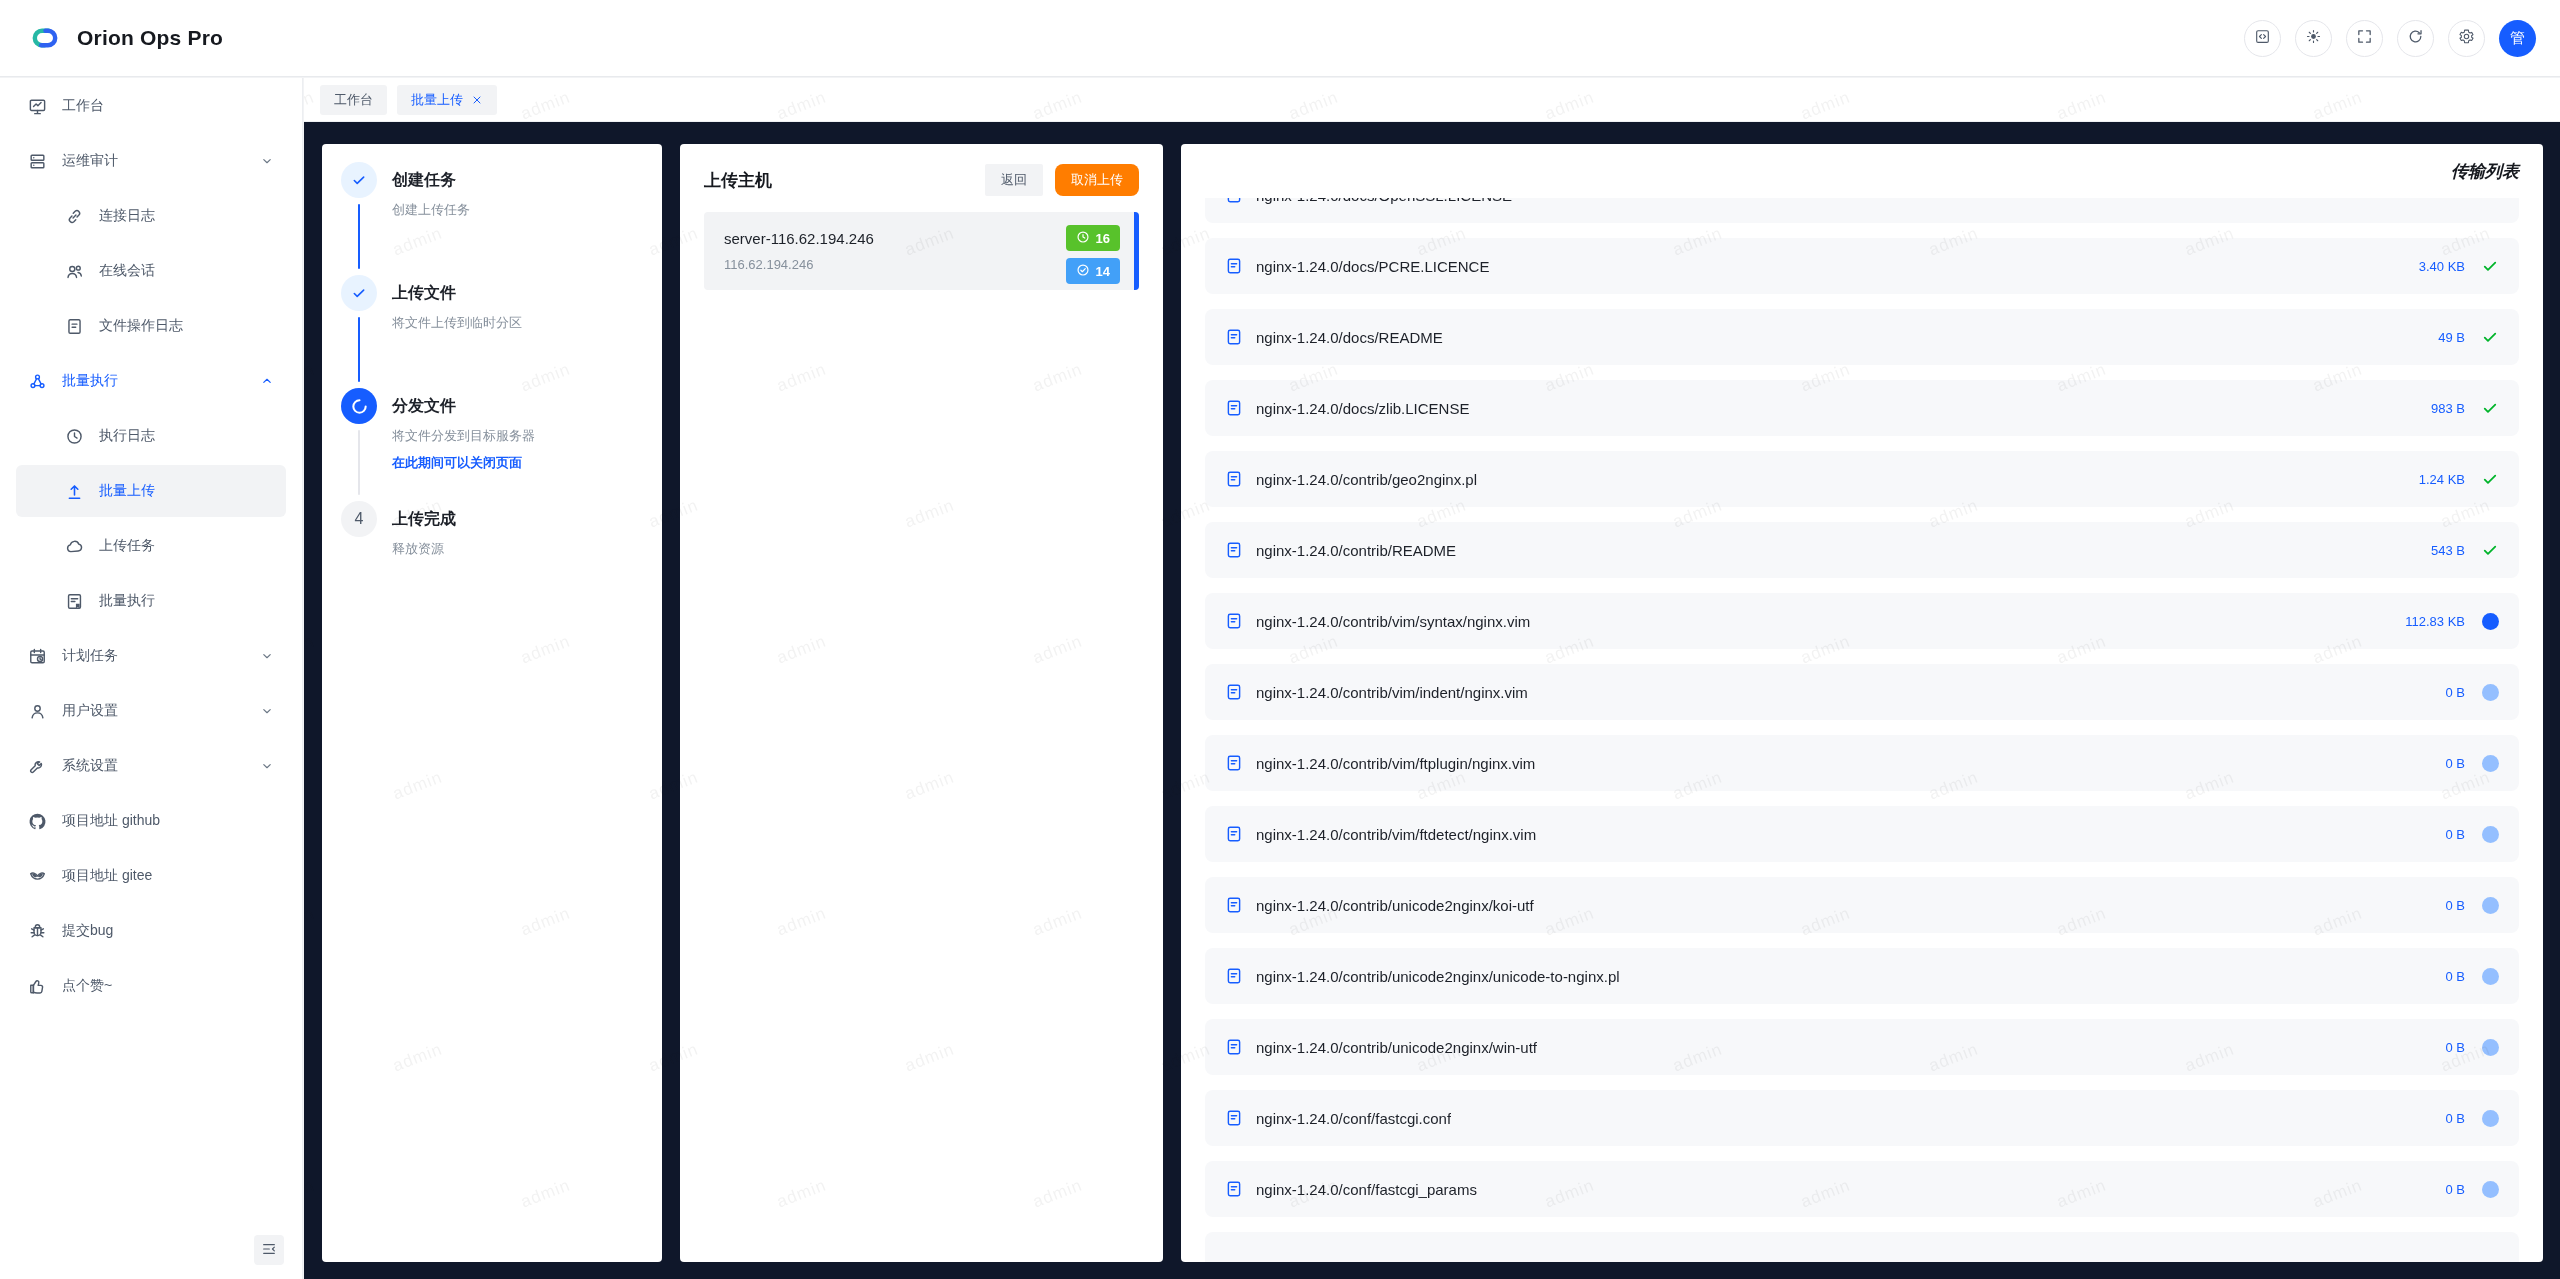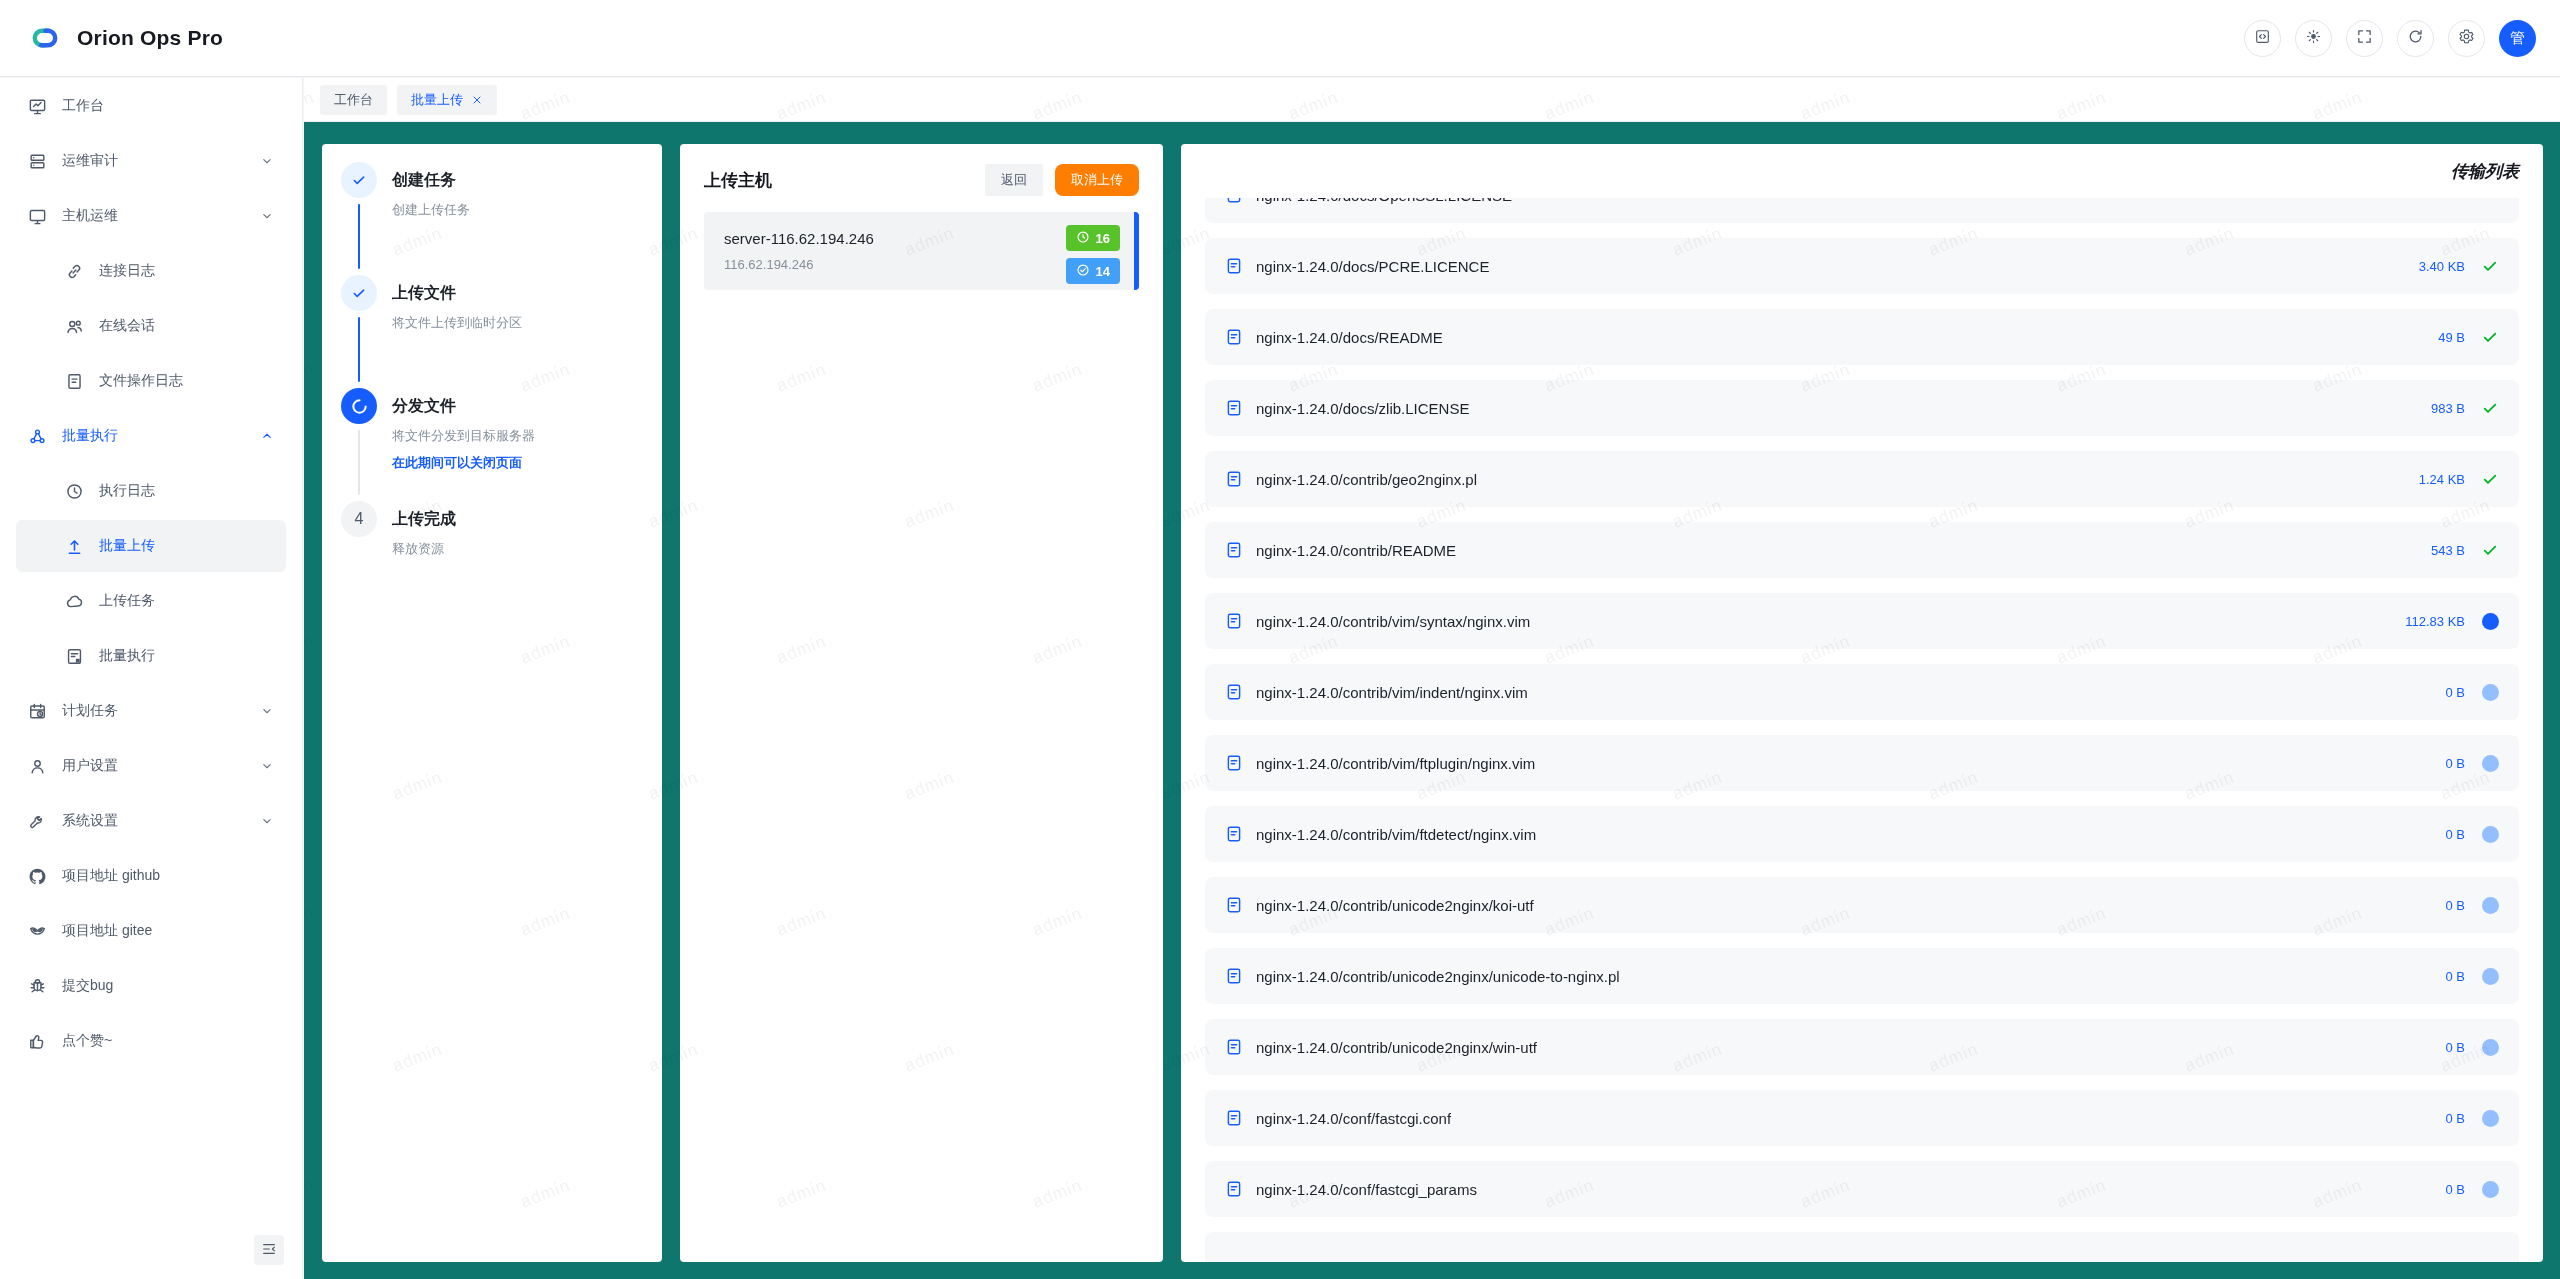--- a/index.html
+++ b/index.html
@@ -44,21 +44,21 @@
   
   .main { position:absolute; left:304px; top:78px; right:0; bottom:0; }
   .tabbar { height:44px; background:#fff; display:flex; align-items:center; gap:10px; padding:0 16px;
             border-bottom:1px solid #eef0f3; }
   .tab-chip { display:flex; align-items:center; gap:8px; height:30px; padding:0 14px; border-radius:3px;
               background:#f2f3f5; font-size:13px; color:#4e5969; cursor:pointer; }
   .tab-chip.active { color:var(--primary,#165dff); }
   .tab-close { display:flex; width:12px; height:12px; cursor:pointer; }
   .tab-close svg { width:12px; height:12px; }
 
-  .content { position:absolute; top:44px; left:0; right:0; bottom:0; background:#0f766e;
+  .content { position:absolute; top:44px; left:0; right:0; bottom:0; background:#0f172a;
              padding:22px 17px 17px 18px; display:flex; gap:18px; }
   .panel { background:#fff; border-radius:4px; }
 
   
   .steps-panel { width:340px; flex:none; padding:18px 20px 18px 19px; }
   .step { position:relative; display:flex; gap:15px; height:113px; }
   .step:last-child { height:auto; }
   .step-badge { position:relative; z-index:1; width:36px; height:36px; border-radius:50%; flex:none;
                 display:flex; align-items:center; justify-content:center; }
   .step.done .step-badge { background:#e8f3ff; color:var(--primary,#165dff); }
@@ -184,32 +184,20 @@
         </div>
         <div class="menu-item">
           <span class="mi-icon">
             <svg viewBox="0 0 24 24" fill="none" stroke="currentColor" stroke-width="1.8" stroke-linecap="round" stroke-linejoin="round">
               <rect x="4" y="4" width="16" height="6.5" rx="1"></rect>
               <rect x="4" y="13.5" width="16" height="6.5" rx="1"></rect>
               <path d="M7.3 7.2h.01M7.3 16.7h.01"></path>
             </svg>
           </span>
           <span class="mi-label">运维审计</span>
-          <span class="chev"><svg viewBox="0 0 24 24" fill="none" stroke="currentColor" stroke-width="2" stroke-linecap="round" stroke-linejoin="round">
-              <path d="M6.5 9.5l5.5 5.5 5.5-5.5"></path>
-            </svg></span>
-        </div>
-        <div class="menu-item">
-          <span class="mi-icon">
-            <svg viewBox="0 0 24 24" fill="none" stroke="currentColor" stroke-width="1.8" stroke-linecap="round" stroke-linejoin="round">
-              <rect x="3" y="4.5" width="18" height="12.5" rx="1.5"></rect>
-              <path d="M9 21h6M12 17.5V21"></path>
-            </svg>
-          </span>
-          <span class="mi-label">主机运维</span>
           <span class="chev"><svg viewBox="0 0 24 24" fill="none" stroke="currentColor" stroke-width="2" stroke-linecap="round" stroke-linejoin="round">
               <path d="M6.5 9.5l5.5 5.5 5.5-5.5"></path>
             </svg></span>
         </div>
         <div class="menu-item sub">
           <span class="mi-icon">
             <svg viewBox="0 0 24 24" fill="none" stroke="currentColor" stroke-width="1.8" stroke-linecap="round" stroke-linejoin="round">
               <path d="M10.2 13.8l3.6-3.6"></path>
               <path d="M8.8 11.4L6.4 13.8a3.4 3.4 0 0 0 4.8 4.8l2.4-2.4"></path>
               <path d="M15.2 12.6l2.4-2.4a3.4 3.4 0 0 0-4.8-4.8l-2.4 2.4"></path>

